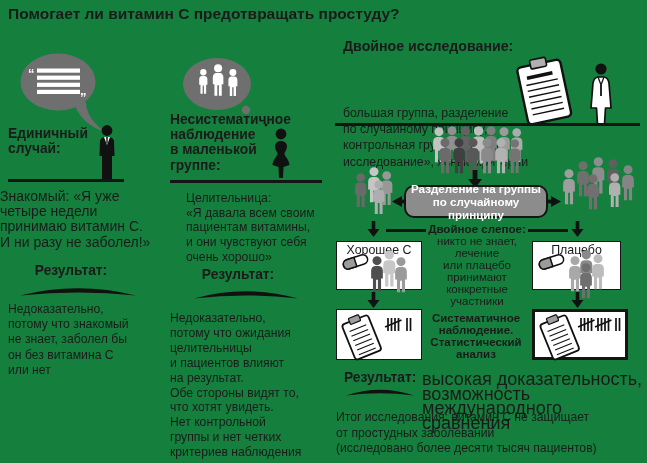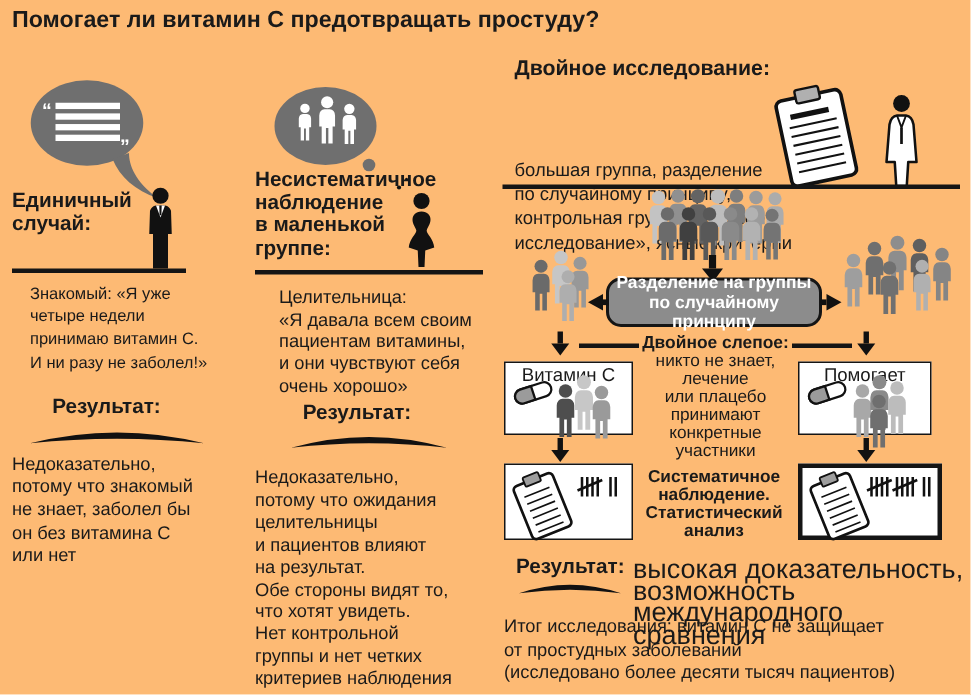--- a/index.html
+++ b/index.html
@@ -1,16 +1,16 @@
 <!DOCTYPE html>
 <html><head>
 <meta charset="utf-8">
 <style>
   html,body{margin:0;padding:0;background:#fff;}
-  #stage{position:relative;width:647px;height:463px;background:#fdba74;overflow:hidden;
+  #stage{position:relative;width:647px;height:463px;background:#15803d;overflow:hidden;
          font-family:"Liberation Sans",sans-serif;color:#1a1a1a;}
   .t{position:absolute;white-space:pre-line;}
   .b{font-weight:700;}
   .c{text-align:center;}
   .rule{position:absolute;background:#151515;}
   .obox{position:absolute;background:#fff;border:1.6px solid #151515;box-sizing:border-box;}
   svg{position:absolute;overflow:visible;}
   .rnd{position:absolute;background:#8c8c8c;border:2.6px solid #151515;border-radius:10px;
        color:#fff;font-weight:700;display:flex;align-items:center;justify-content:center;
        text-align:center;box-sizing:border-box;white-space:pre-line;}
@@ -47,21 +47,21 @@
       <circle cx="13" cy="6.5" r="5.4"></circle>
       <path d="M6,16.5 Q7,13.5 10,13 L16,13 Q19,13.5 20,16.5 L20.5,32 L18,32 L18,55 L8,55 L8,32 L5.5,32 Z"></path>
     </g>
     <path d="M10,13 L13,21 L16,13 Z" fill="#fff"></path>
     <path d="M12.2,13 L13.8,13 L13.6,19.5 L12.4,19.5 Z" fill="#111"></path>
   </svg>
 
   <div class="t b" style="left:8px;top:126px;font-size:13.8px;line-height:15.4px;">Единичный
 случай:</div>
   <div class="rule" style="left:8px;top:179px;width:116px;height:2.6px;"></div>
-  <div class="t" style="left:20px;top:189px;font-size:11px;line-height:15.2px;">Знакомый: «Я уже
+  <div class="t" style="left:0;top:189px;font-size:14px;line-height:15.2px;">Знакомый: «Я уже
 четыре недели
 принимаю витамин С.
 И ни разу не заболел!»</div>
   <div class="t b c" style="left:8px;top:263px;width:126px;font-size:13.8px;">Результат:</div>
   <svg width="124" height="12" viewBox="0 0 124 12" style="left:16px;top:286px;">
     <path d="M4,9.5 Q62,-5 120,9.5 Q62,3.5 4,9.5 Z" fill="#111"></path>
   </svg>
   <div class="t" style="left:8px;top:302px;font-size:12.2px;line-height:15.2px;">Недоказательно,
 потому что знакомый
 не знает, заболел бы
@@ -200,35 +200,35 @@
 
   <div class="t c" style="left:427px;top:236px;width:100px;font-size:11.5px;line-height:11.9px;">никто не знает,
 лечение
 или плацебо
 принимают
 конкретные
 участники</div>
   <div class="t b c" style="left:427px;top:223px;width:100px;font-size:11.6px;line-height:12px;">Двойное слепое:</div>
 
   <div class="obox" style="left:336px;top:241px;width:86px;height:49px;"></div>
-  <div class="t c" style="left:336px;top:243px;width:86px;font-size:12.4px;">Витамин С</div>
+  <div class="t c" style="left:336px;top:243px;width:86px;font-size:12.4px;">Хорошее С</div>
   <svg width="32" height="22" viewBox="0 0 32 22" style="left:340px;top:251px;">
     <g transform="rotate(-18 16 11)">
       <rect x="3" y="6" width="25" height="9.5" rx="4.75" fill="#fff" stroke="#111" stroke-width="1.5"></rect>
       <path d="M15.5,6 L7.75,6 A4.75,4.75 0 0 0 7.75,15.5 L15.5,15.5 Z" fill="#9b9b9b" stroke="#111" stroke-width="1.5"></path>
     </g>
   </svg>
   <svg width="54" height="52" viewBox="0 0 54 52" style="left:366px;top:250px;">
     <use href="#prs" xlink:href="#prs" transform="translate(2,6) scale(1.5)" fill="#4e4e4e"></use>
     <use href="#prs" xlink:href="#prs" transform="translate(14,0) scale(1.55)" fill="#c7c7c7"></use>
     <use href="#prs" xlink:href="#prs" transform="translate(26,7) scale(1.5)" fill="#9a9a9a"></use>
   </svg>
 
   <div class="obox" style="left:532px;top:241px;width:89px;height:49px;"></div>
-  <div class="t c" style="left:532px;top:243px;width:89px;font-size:12.4px;">Помогает</div>
+  <div class="t c" style="left:532px;top:243px;width:89px;font-size:12.4px;">Плацебо</div>
   <svg width="32" height="22" viewBox="0 0 32 22" style="left:536px;top:251px;">
     <g transform="rotate(-18 16 11)">
       <rect x="3" y="6" width="25" height="9.5" rx="4.75" fill="#fff" stroke="#111" stroke-width="1.5"></rect>
       <path d="M15.5,6 L7.75,6 A4.75,4.75 0 0 0 7.75,15.5 L15.5,15.5 Z" fill="#9b9b9b" stroke="#111" stroke-width="1.5"></path>
     </g>
   </svg>
   <svg width="56" height="52" viewBox="0 0 56 52" style="left:564px;top:250px;">
     <use href="#prs" xlink:href="#prs" transform="translate(2,6) scale(1.5)" fill="#a8a8a8"></use>
     <use href="#prs" xlink:href="#prs" transform="translate(13,0) scale(1.55)" fill="#8a8a8a"></use>
     <use href="#prs" xlink:href="#prs" transform="translate(25,4) scale(1.5)" fill="#bcbcbc"></use>

